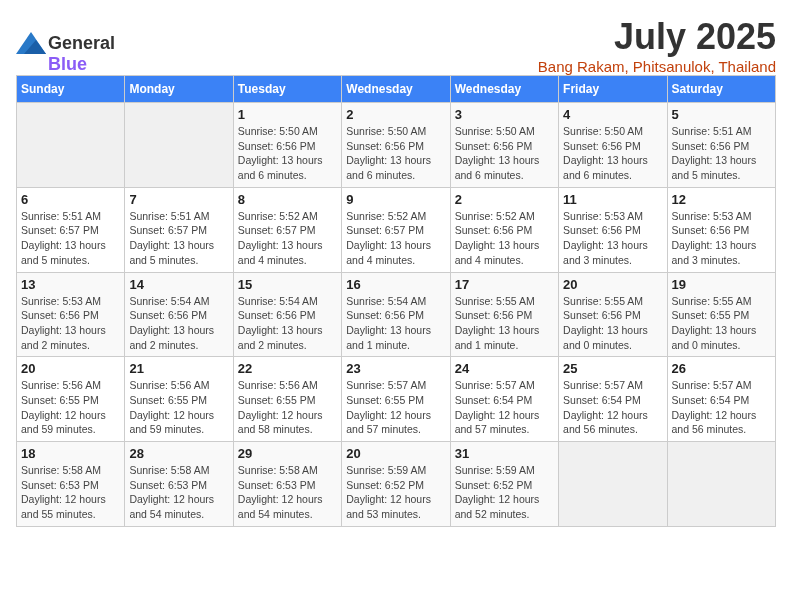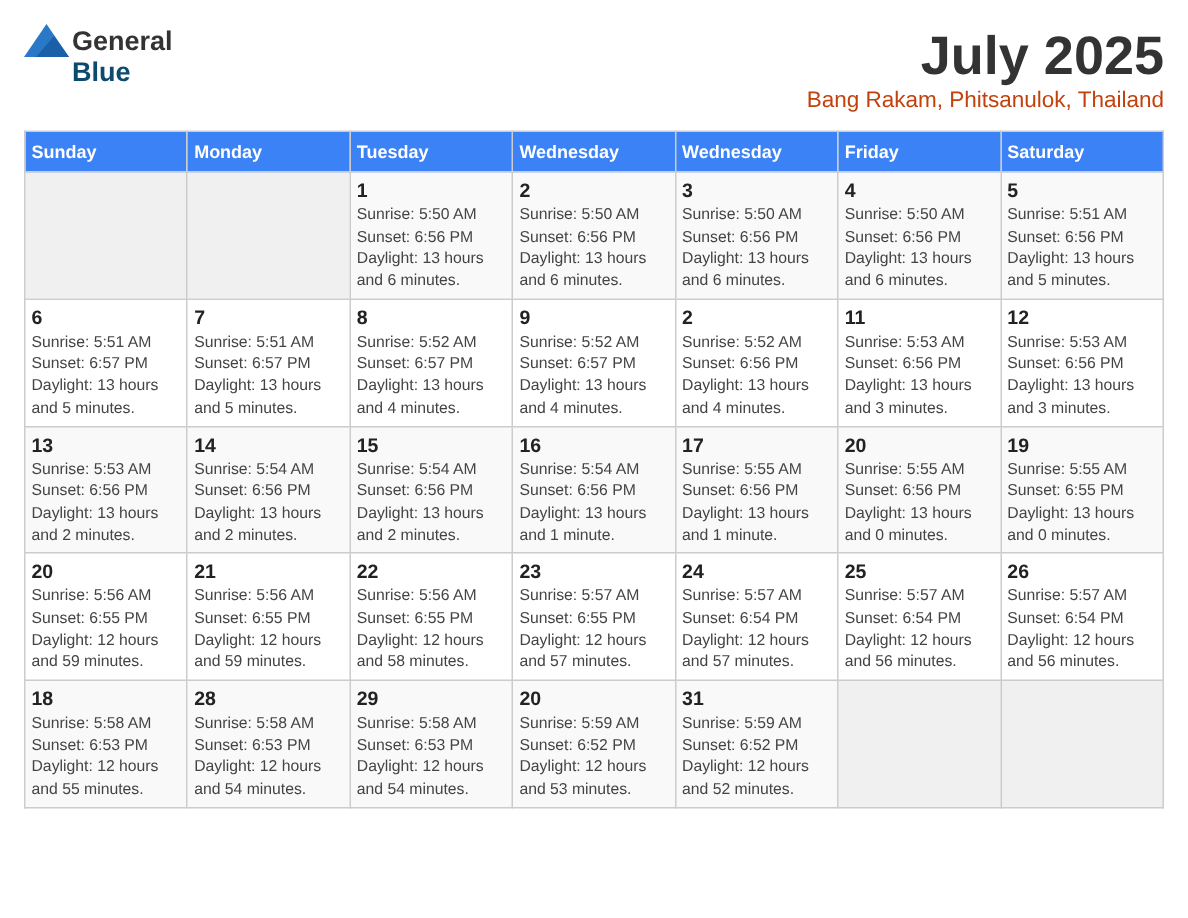--- a/index.html
+++ b/index.html
@@ -6,22 +6,21 @@
     body {
       font-family: Arial, sans-serif;
       background: #fff;
       width: 792px;
       min-height: 612px;
       padding: 16px;
     }
     .header {
       display: flex;
       justify-content: space-between;
-      align-items: flex-start;
-      margin-bottom: 12px;
+      align-items: flex-end;
     }
     .logo {
       display: flex;
       flex-direction: column;
       align-items: flex-start;
     }
     .logo-text-row {
       display: flex;
       align-items: center;
       gap: 2px;
@@ -87,21 +86,21 @@
 <div class="header">
   <div class="logo">
     <div class="logo-text-row">
       <svg width="30" height="22" viewBox="0 0 30 22">
         <polygon points="0,22 15,0 30,22" fill="#2979c8"></polygon>
         <polygon points="8,22 20,8 30,22" fill="#1a5fa8"></polygon>
       </svg>
       <span style="font-size:18px;font-weight:bold;color:#333;">General</span>
     </div>
     <div style="display:flex;align-items:center;">
-      <span style="font-size:18px;font-weight:bold;color:#0c4a6e;margin-left:32px;">Blue</span>
+      <span style="font-size:18px;font-weight:bold;color:#8b5cf6;margin-left:32px;">Blue</span>
     </div>
   </div>
   <div class="title-area">
     <div class="month-title">July 2025</div>
     <div class="location">Bang Rakam, Phitsanulok, Thailand</div>
   </div>
 </div>
 
 <table class="calendar">
   <thead>

